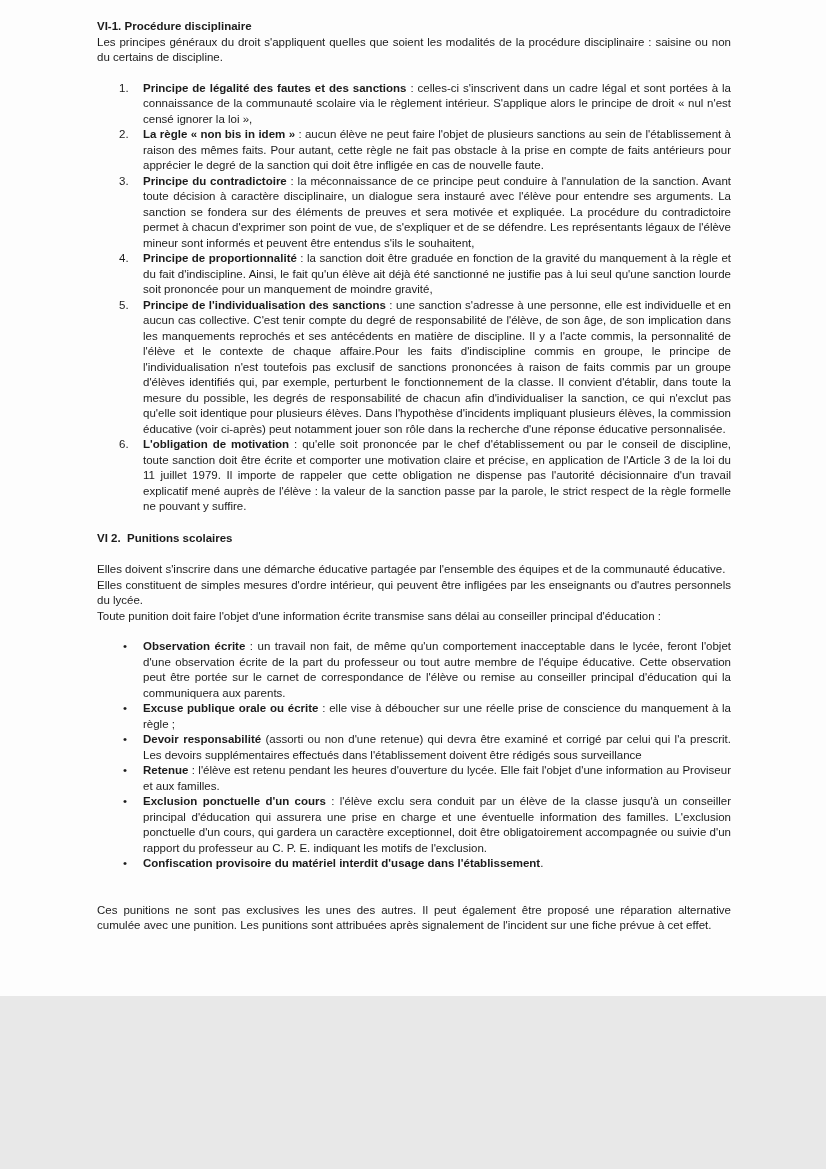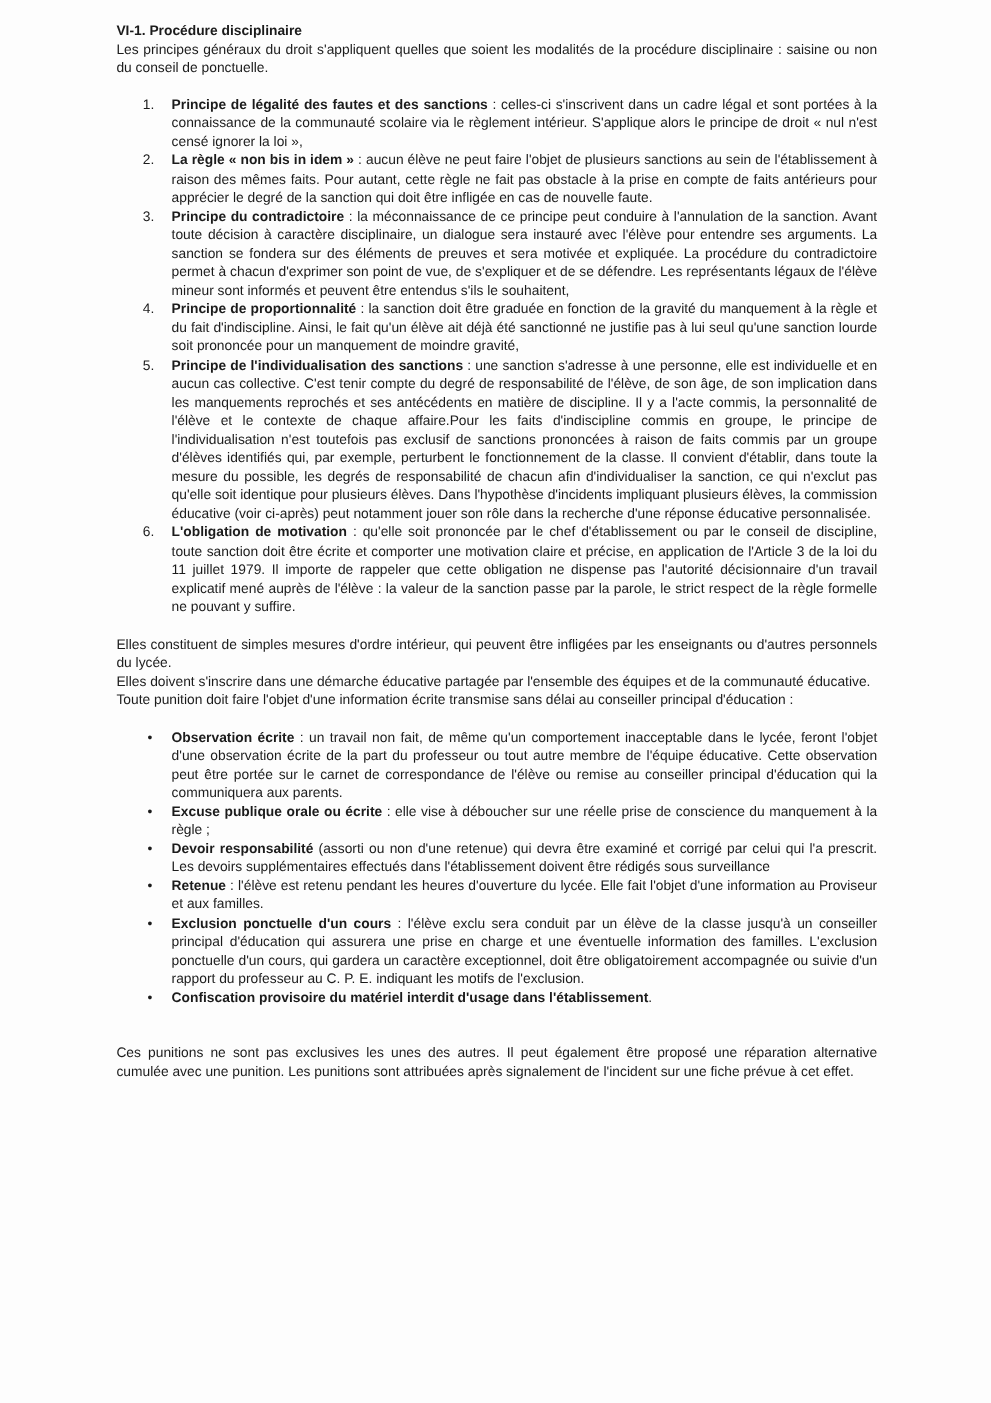--- a/index.html
+++ b/index.html
@@ -3,21 +3,21 @@
 <meta charset="utf-8">
 <style>
   html, body {
     margin: 0;
     padding: 0;
     background: #e8e8e8;
   }
   .page {
     position: relative;
     width: 826px;
-    height: 1169px;
+    height: 996px;
     margin: 0 auto;
     background: #fdfdfd;
     font-family: "Liberation Sans", "DejaVu Sans", sans-serif;
     font-size: 11.5px;
     line-height: 15.5px;
     color: #1b1b1b;
     overflow: hidden;
   }
   .content {
     position: absolute;
@@ -63,21 +63,21 @@
   }
   b { font-weight: bold; }
 </style>
 </head>
 <body>
 
 <div class="page">
   <div class="content">
 
     <div class="heading">VI-1. Procédure disciplinaire</div>
-    <p class="para">Les principes généraux du droit s'appliquent quelles que soient les modalités de la procédure disciplinaire : saisine ou non du conseil de ponctuelle.</p>
+    <p class="para">Les principes généraux du droit s'appliquent quelles que soient les modalités de la procédure disciplinaire : saisine ou non du certains de discipline.</p>
 
     <div class="num-list">
       <div class="list-item">
         <span class="mk">1.</span>
         <p class="item-text"><b>Principe de légalité des fautes et des sanctions</b><span> : celles-ci s'inscrivent dans un cadre légal et sont portées à la connaissance de la communauté scolaire via le règlement intérieur. S'applique alors le principe de droit « nul n'est censé ignorer la loi »,</span></p>
       </div>
       <div class="list-item">
         <span class="mk">2.</span>
         <p class="item-text"><b>La règle « non bis in idem »</b><span> : aucun élève ne peut faire l'objet de plusieurs sanctions au sein de l'établissement à raison des mêmes faits. Pour autant, cette règle ne fait pas obstacle à la prise en compte de faits antérieurs pour apprécier le degré de la sanction qui doit être infligée en cas de nouvelle faute.</span></p>
       </div>
@@ -92,24 +92,25 @@
       <div class="list-item">
         <span class="mk">5.</span>
         <p class="item-text"><b>Principe de l'individualisation des sanctions</b><span> : une sanction s'adresse à une personne, elle est individuelle et en aucun cas collective. C'est tenir compte du degré de responsabilité de l'élève, de son âge, de son implication dans les manquements reprochés et ses antécédents en matière de discipline. Il y a l'acte commis, la personnalité de l'élève et le contexte de chaque affaire.Pour les faits d'indiscipline commis en groupe, le principe de l'individualisation n'est toutefois pas exclusif de sanctions prononcées à raison de faits commis par un groupe d'élèves identifiés qui, par exemple, perturbent le fonctionnement de la classe. Il convient d'établir, dans toute la mesure du possible, les degrés de responsabilité de chacun afin d'individualiser la sanction, ce qui n'exclut pas qu'elle soit identique pour plusieurs élèves. Dans l'hypothèse d'incidents impliquant plusieurs élèves, la commission éducative (voir ci-après) peut notamment jouer son rôle dans la recherche d'une réponse éducative personnalisée.</span></p>
       </div>
       <div class="list-item">
         <span class="mk">6.</span>
         <p class="item-text"><b>L'obligation de motivation</b><span> : qu'elle soit prononcée par le chef d'établissement ou par le conseil de discipline, toute sanction doit être écrite et comporter une motivation claire et précise, en application de l'Article 3 de la loi du 11 juillet 1979. Il importe de rappeler que cette obligation ne dispense pas l'autorité décisionnaire d'un travail explicatif mené auprès de l'élève : la valeur de la sanction passe par la parole, le strict respect de la règle formelle ne pouvant y suffire.</span></p>
       </div>
     </div>
 
+    <div class="heading sec2">VI 2.  Punitions scolaires</div>
 
     <div class="para-block">
+      <p class="para">Elles doivent s'inscrire dans une démarche éducative partagée par l'ensemble des équipes et de la communauté éducative.</p>
       <p class="para">Elles constituent de simples mesures d'ordre intérieur, qui peuvent être infligées par les enseignants ou d'autres personnels du lycée.</p>
-      <p class="para">Elles doivent s'inscrire dans une démarche éducative partagée par l'ensemble des équipes et de la communauté éducative.</p>
       <p class="para">Toute punition doit faire l'objet d'une information écrite transmise sans délai au conseiller principal d'éducation :</p>
     </div>
 
     <div class="bullet-list">
       <div class="list-item">
         <span class="mk">•</span>
         <p class="item-text"><b>Observation écrite</b><span> : un travail non fait, de même qu'un comportement inacceptable dans le lycée, feront l'objet d'une observation écrite de la part du professeur ou tout autre membre de l'équipe éducative. Cette observation peut être portée sur le carnet de correspondance de l'élève ou remise au conseiller principal d'éducation qui la communiquera aux parents.</span></p>
       </div>
       <div class="list-item">
         <span class="mk">•</span>

